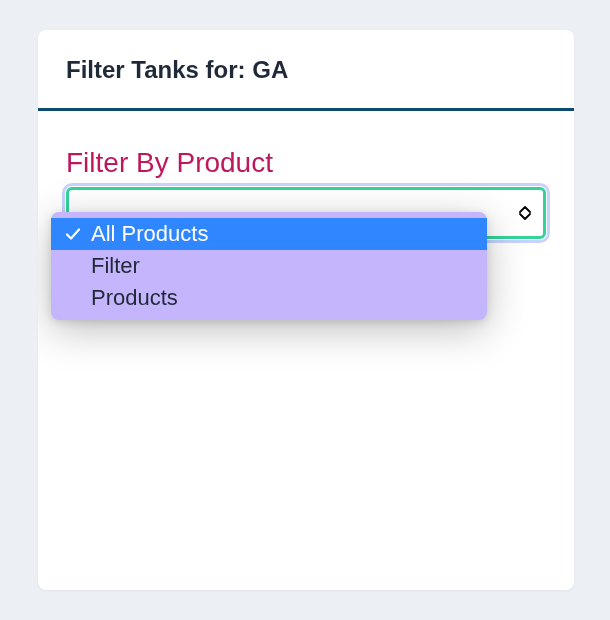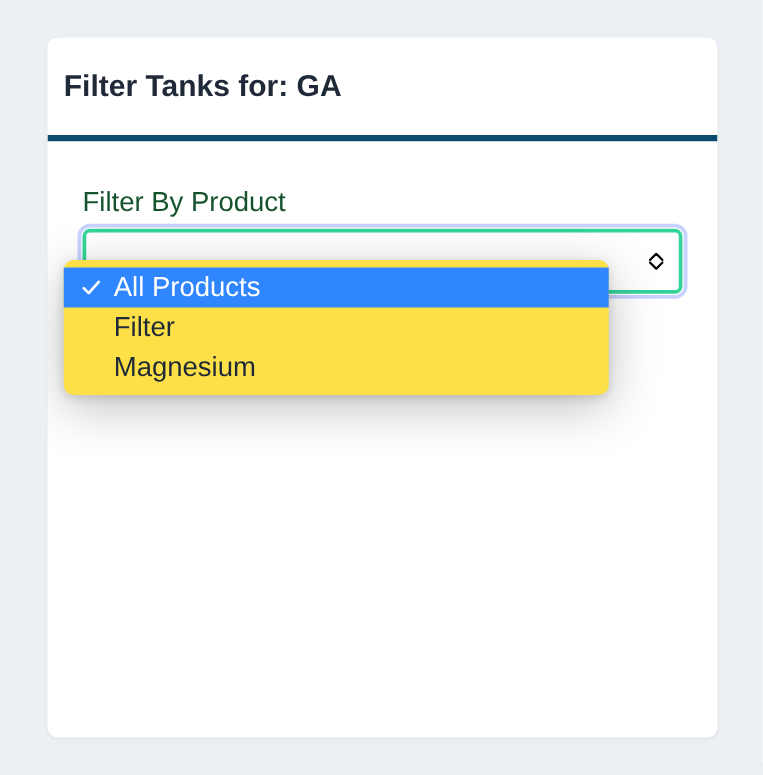--- a/index.html
+++ b/index.html
@@ -20,38 +20,38 @@
     .card {
       background: #ffffff;
       border-radius: 8px;
       box-shadow: 0 1px 3px rgba(0,0,0,0.05);
       width: 100%;
       height: 100%;
       overflow: hidden;
     }
 
     .card-header {
-      padding: 26px 28px 24px 13px;
-      border-bottom: 5px solid #0c4a6e;
+      padding: 26px 28px 24px 28px;
+      border-bottom: 3px solid #0c4a6e;
     }
 
     .card-title {
       font-size: 24px;
       font-weight: 700;
       color: #1f2937;
     }
 
     .card-body {
       padding: 36px 28px 28px 28px;
     }
 
     .field-label {
-      font-size: 22px;
+      font-size: 28px;
       font-weight: 400;
-      color: #14532d;
+      color: #be185d;
       display: block;
       margin-bottom: 8px;
     }
 
     .select-wrapper {
       position: relative;
     }
 
     .select-box {
       width: 100%;
@@ -77,21 +77,21 @@
 
     .select-arrows svg {
       display: block;
     }
 
     .dropdown-menu {
       position: absolute;
       top: 25px;
       left: -15px;
       width: 436px;
-      background: #fde047;
+      background: #c4b5fd;
       border-radius: 8px;
       box-shadow: 0 10px 40px rgba(0,0,0,0.25), 0 2px 8px rgba(0,0,0,0.12);
       padding: 6px 0;
       z-index: 10;
     }
 
     .dropdown-item {
       display: flex;
       align-items: center;
       padding: 3px 12px 3px 14px;
@@ -151,18 +151,18 @@
             </span>
           </span>
           <span class="item-label">All Products</span>
         </div>
         <div class="dropdown-item">
           <span class="check-slot"></span>
           <span class="item-label">Filter</span>
         </div>
         <div class="dropdown-item">
           <span class="check-slot"></span>
-          <span class="item-label">Magnesium</span>
+          <span class="item-label">Products</span>
         </div>
       </div>
     </div>
   </div>
 </div>
 
 </body></html>

